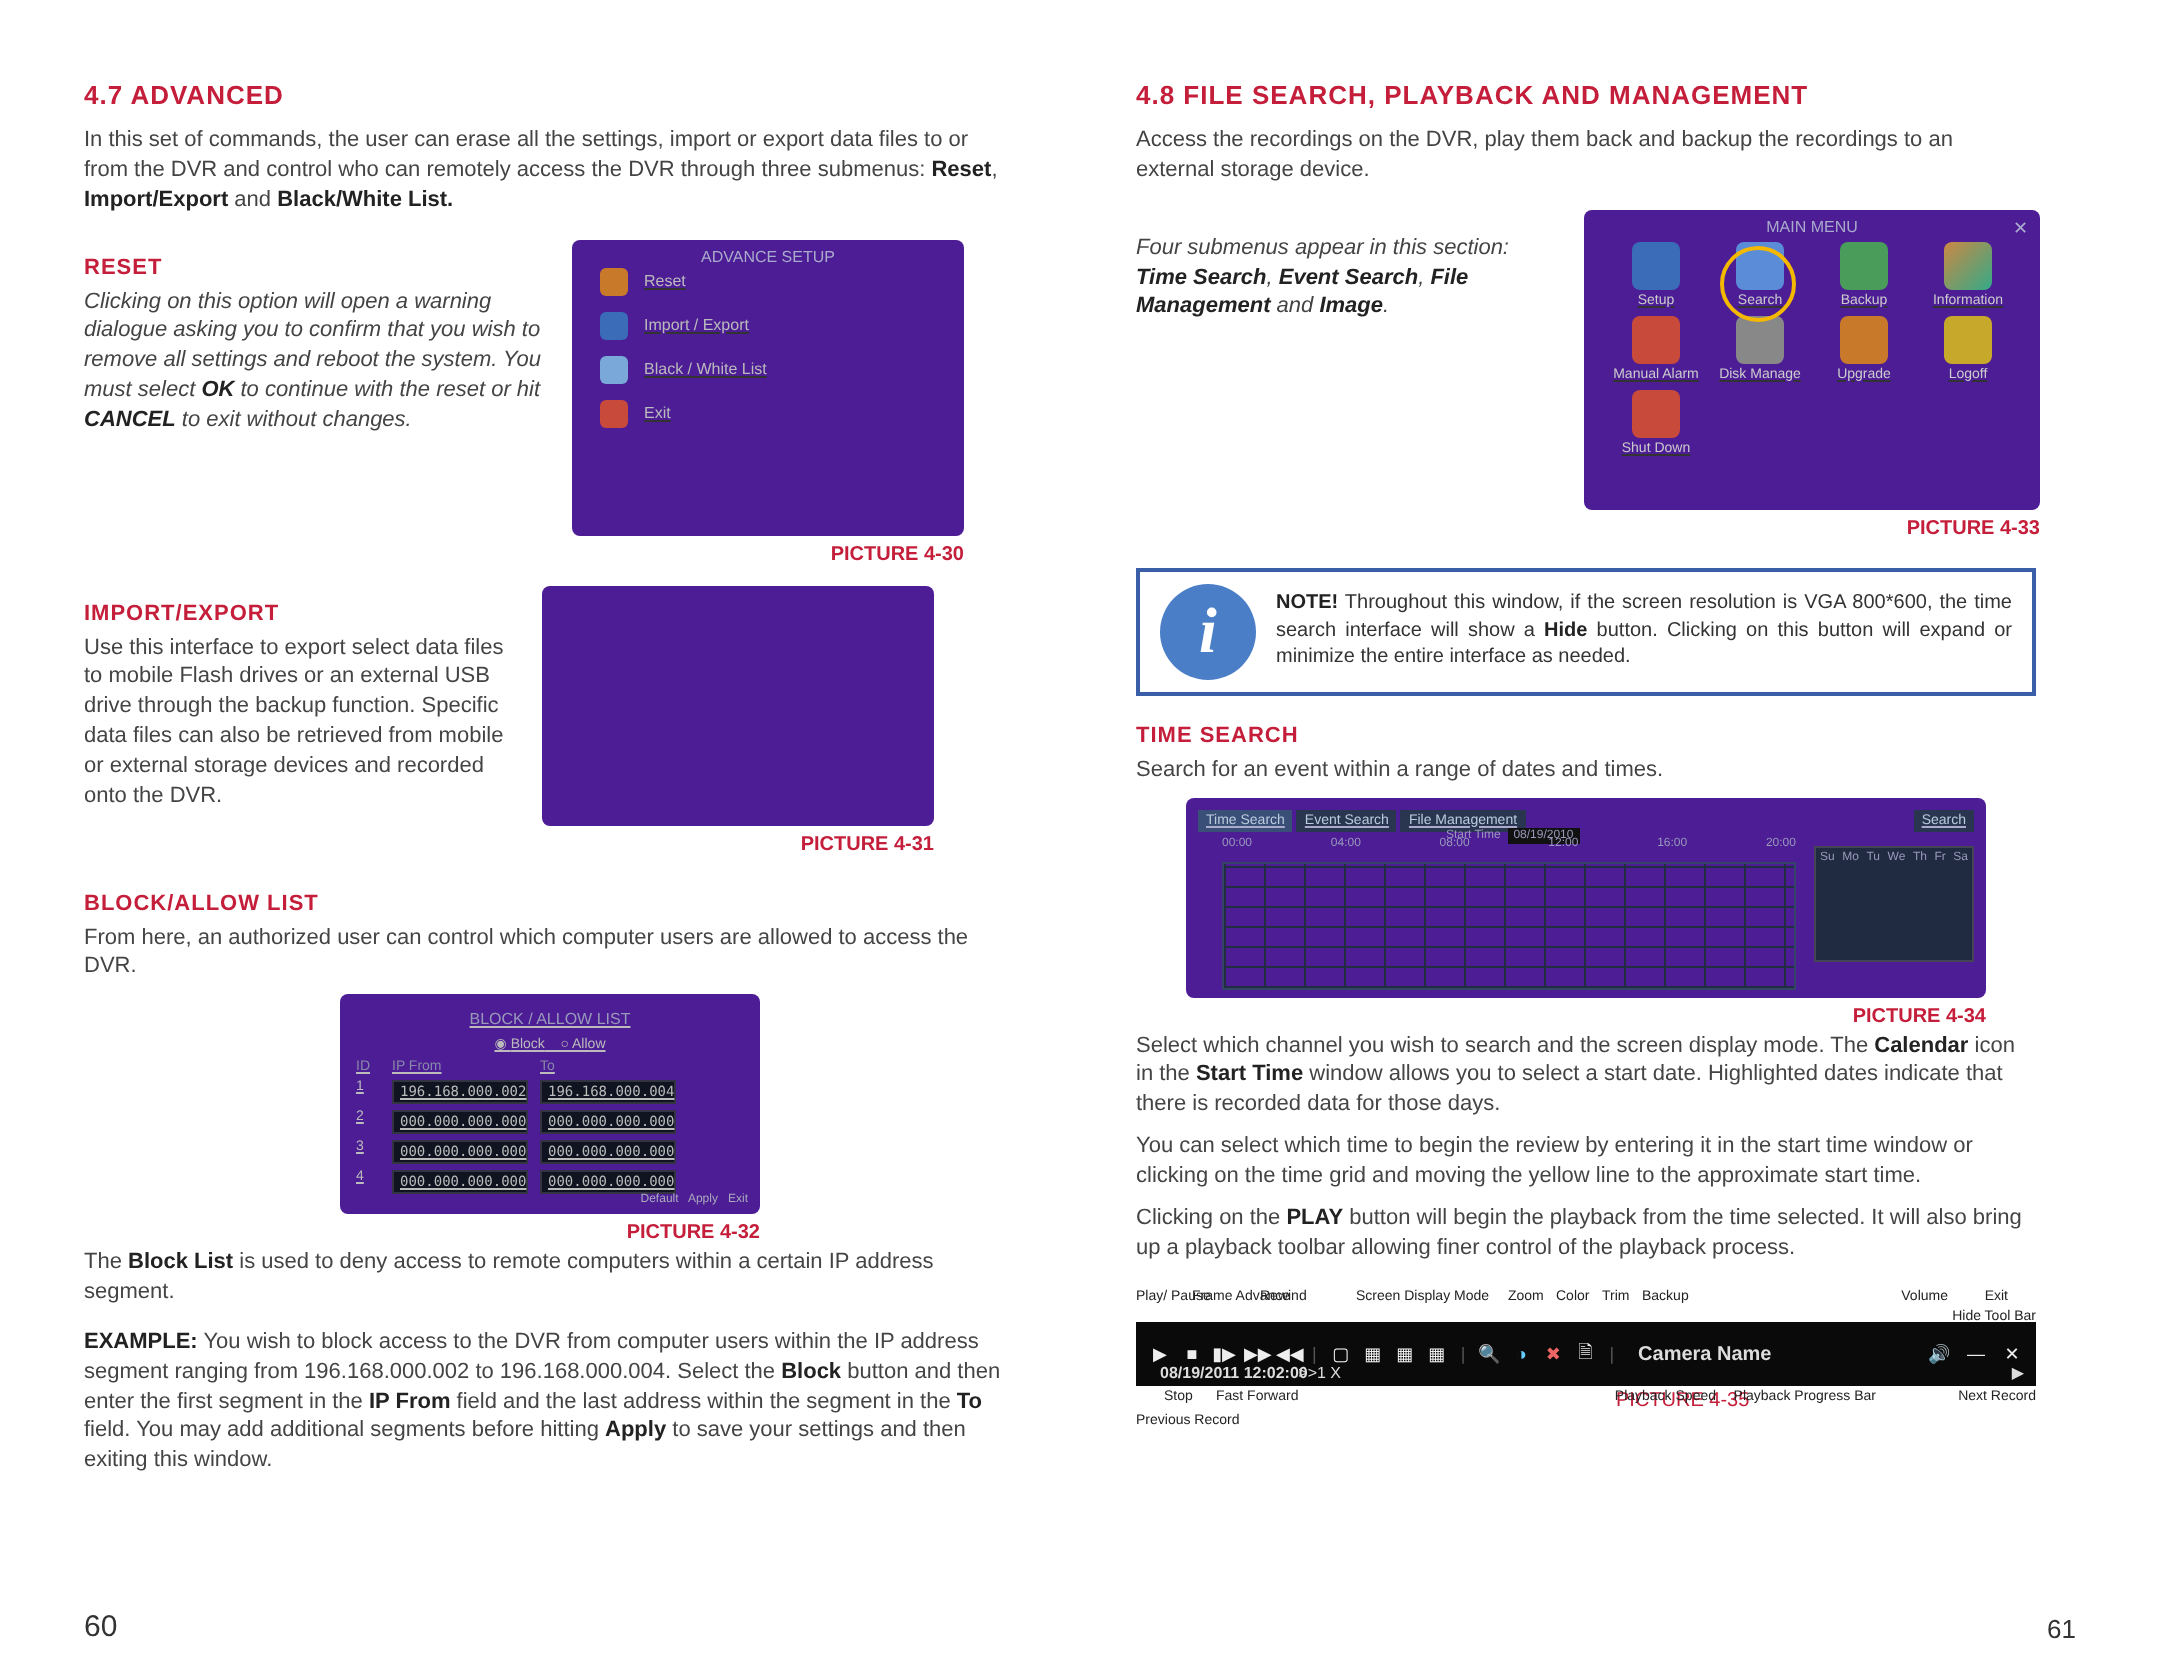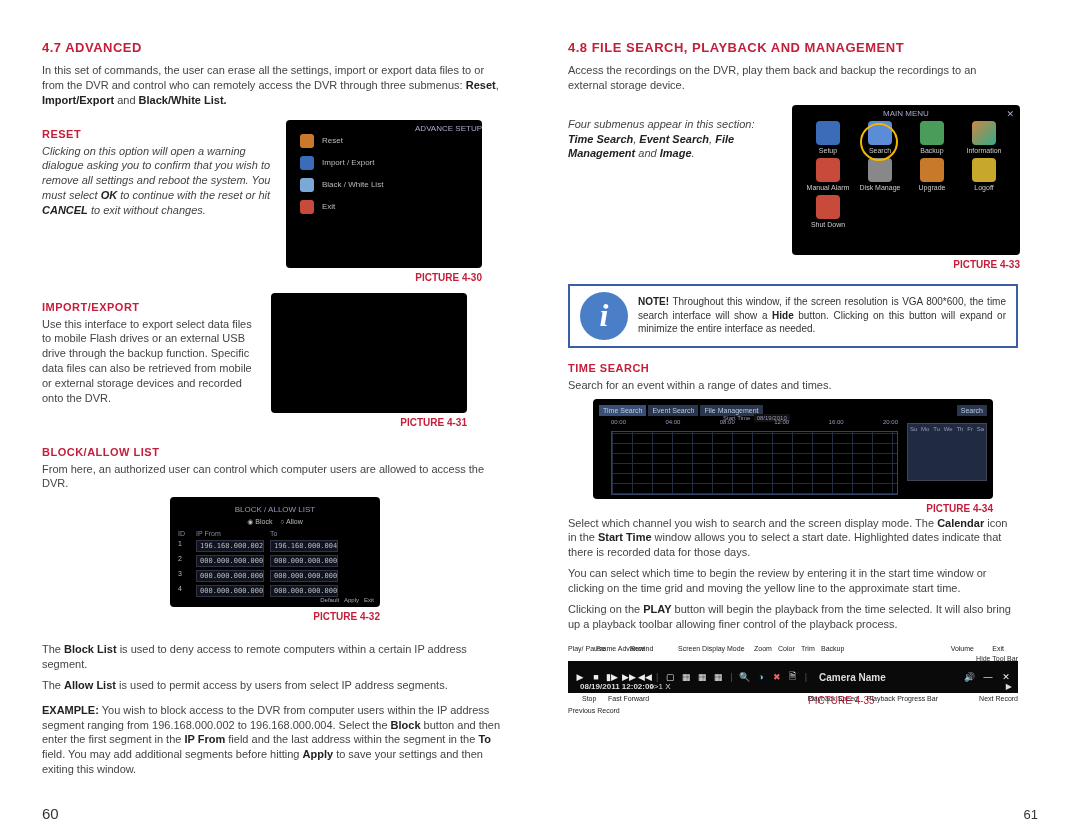--- a/index.html
+++ b/index.html
@@ -15,25 +15,26 @@
   .page { width: 540px; padding: 40px 32px 20px 42px; position: relative; }
   .page-right { padding-left: 28px; padding-right: 62px; }
   h2 { font-size: 13px; font-weight: bold; color: #c41e3a; letter-spacing: 0.5px; margin-bottom: 8px; }
   h3 { font-size: 11px; font-weight: bold; color: #c41e3a; letter-spacing: 0.5px; margin-top: 14px; margin-bottom: 4px; }
   p { line-height: 1.35; margin-bottom: 6px; color: #444; }
   .text-narrow { width: 230px; font-style: italic; }
   .text-narrow-2 { width: 215px; }
   .fig-row { display: flex; align-items: flex-start; gap: 14px; }
   .fig { margin-top: 6px; margin-bottom: 4px; }
   .fig-img {
-    background: #000000;
+    background: #4c1d95;
     border-radius: 4px;
     display: block;
     position: relative;
     overflow: hidden;
+    text-decoration: underline;
   }
   .fig-cap { text-align: right; font-weight: bold; color: #c41e3a; font-size: 10px; margin-top: 4px; }
   .page-num-left { position: absolute; bottom: 12px; left: 42px; font-weight: normal; font-size: 15px; }
   .page-num-right { position: absolute; bottom: 12px; right: 42px; font-weight: normal; font-size: 13px; }
   .note-box {
     border: 2px solid #3a5fa8;
     display: flex;
     align-items: center;
     padding: 6px 10px;
     margin: 10px 0;
@@ -91,21 +92,21 @@
     border:1px solid #334466;
     position:relative;
   }
   .srch-cal { position:absolute; right:6px; top:24px; width:80px; height:58px; background:#202a40; border:1px solid #445; font-size:6px; color:#99b; padding:2px; }
   .srch-daybar { position:absolute; left:18px; top:20px; right:95px; display:flex; justify-content:space-between; font-size:6px; color:#99b; }
   .blk-tbl { padding:8px; color:#bbb; font-size:7px; }
   .blk-top { color:#99b; font-size:8px; margin-bottom:4px; text-align:center; }
   .blk-row { display:flex; gap:6px; margin-bottom:3px; }
   .blk-cell { width:68px; background:#0f1420; padding:1px 3px; border:1px solid #334; font-family:monospace; }
   .adv-list { padding:14px; }
-  .adv-title { position:absolute; top:4px; left:0; right:0; text-align:right; color:#aac; font-size:8px; }
+  .adv-title { position:absolute; top:4px; left:0; right:0; text-align:center; color:#aac; font-size:8px; }
   .adv-item { display:flex; align-items:center; gap:8px; margin-bottom:8px; color:#bbb; font-size:8px; }
   .adv-ico { width:14px; height:14px; border-radius:3px; }
 </style>
 </head>
 <body>
 
 <div class="page">
   <h2>4.7 ADVANCED</h2>
   <p>
     <span>In this set of commands, the user can erase all the settings, import or export data files to or from the DVR and control who can remotely access the DVR through three submenus:</span>
@@ -152,21 +153,21 @@
     </div>
     <div class="fig">
       <div class="fig-img" style="width:196px;height:120px;"></div>
       <div class="fig-cap">PICTURE 4-31</div>
     </div>
   </div>
 
   <h3>BLOCK/ALLOW LIST</h3>
   <p>From here, an authorized user can control which computer users are allowed to access the DVR.</p>
 
-  <div class="fig" style="width:210px;margin:4px auto 20px">
+  <div class="fig" style="width:210px;margin:4px auto 2px">
     <div class="fig-img blk-tbl" style="width:210px;height:110px;position:relative">
       <div class="blk-top">BLOCK / ALLOW LIST</div>
       <div style="text-align:center;font-size:7px;margin-bottom:4px;">
         ◉ <span>Block</span> &nbsp;&nbsp; ○ <span>Allow</span>
       </div>
       <div class="blk-row" style="color:#88a">
         <div style="width:12px">ID</div>
         <div style="width:68px">IP From</div>
         <div style="width:68px">To</div>
       </div>
@@ -192,23 +193,20 @@
         </div>
       <div style="position:absolute;bottom:4px;right:6px;font-size:6px;color:#aab">
         <span>Default</span> &nbsp; <span>Apply</span> &nbsp; <span>Exit</span>
       </div>
     </div>
     <div class="fig-cap">PICTURE 4-32</div>
   </div>
 
   <p>
     <span>The </span><b>Block List</b><span> is used to deny access to remote computers within a certain IP address segment.</span>
-  </p>
-  <p>
-    <span>The </span><b>Allow List</b><span> is used to permit access by users from select IP address segments.</span>
   </p>
   <p style="margin-top:10px">
     <b>EXAMPLE:</b><span> You wish to block access to the DVR from computer users within the IP address segment ranging from 196.168.000.002 to 196.168.000.004. Select the </span><b>Block</b><span> button and then enter the first segment in the </span><b>IP From</b><span> field and the last address within the segment in the </span><b>To</b><span> field. You may add additional segments before hitting </span><b>Apply</b><span> to save your settings and then exiting this window.</span>
   </p>
 
   <div class="page-num-left">60</div>
 </div>
 
 <div class="page page-right">
   <h2>4.8 FILE SEARCH, PLAYBACK AND MANAGEMENT</h2>

